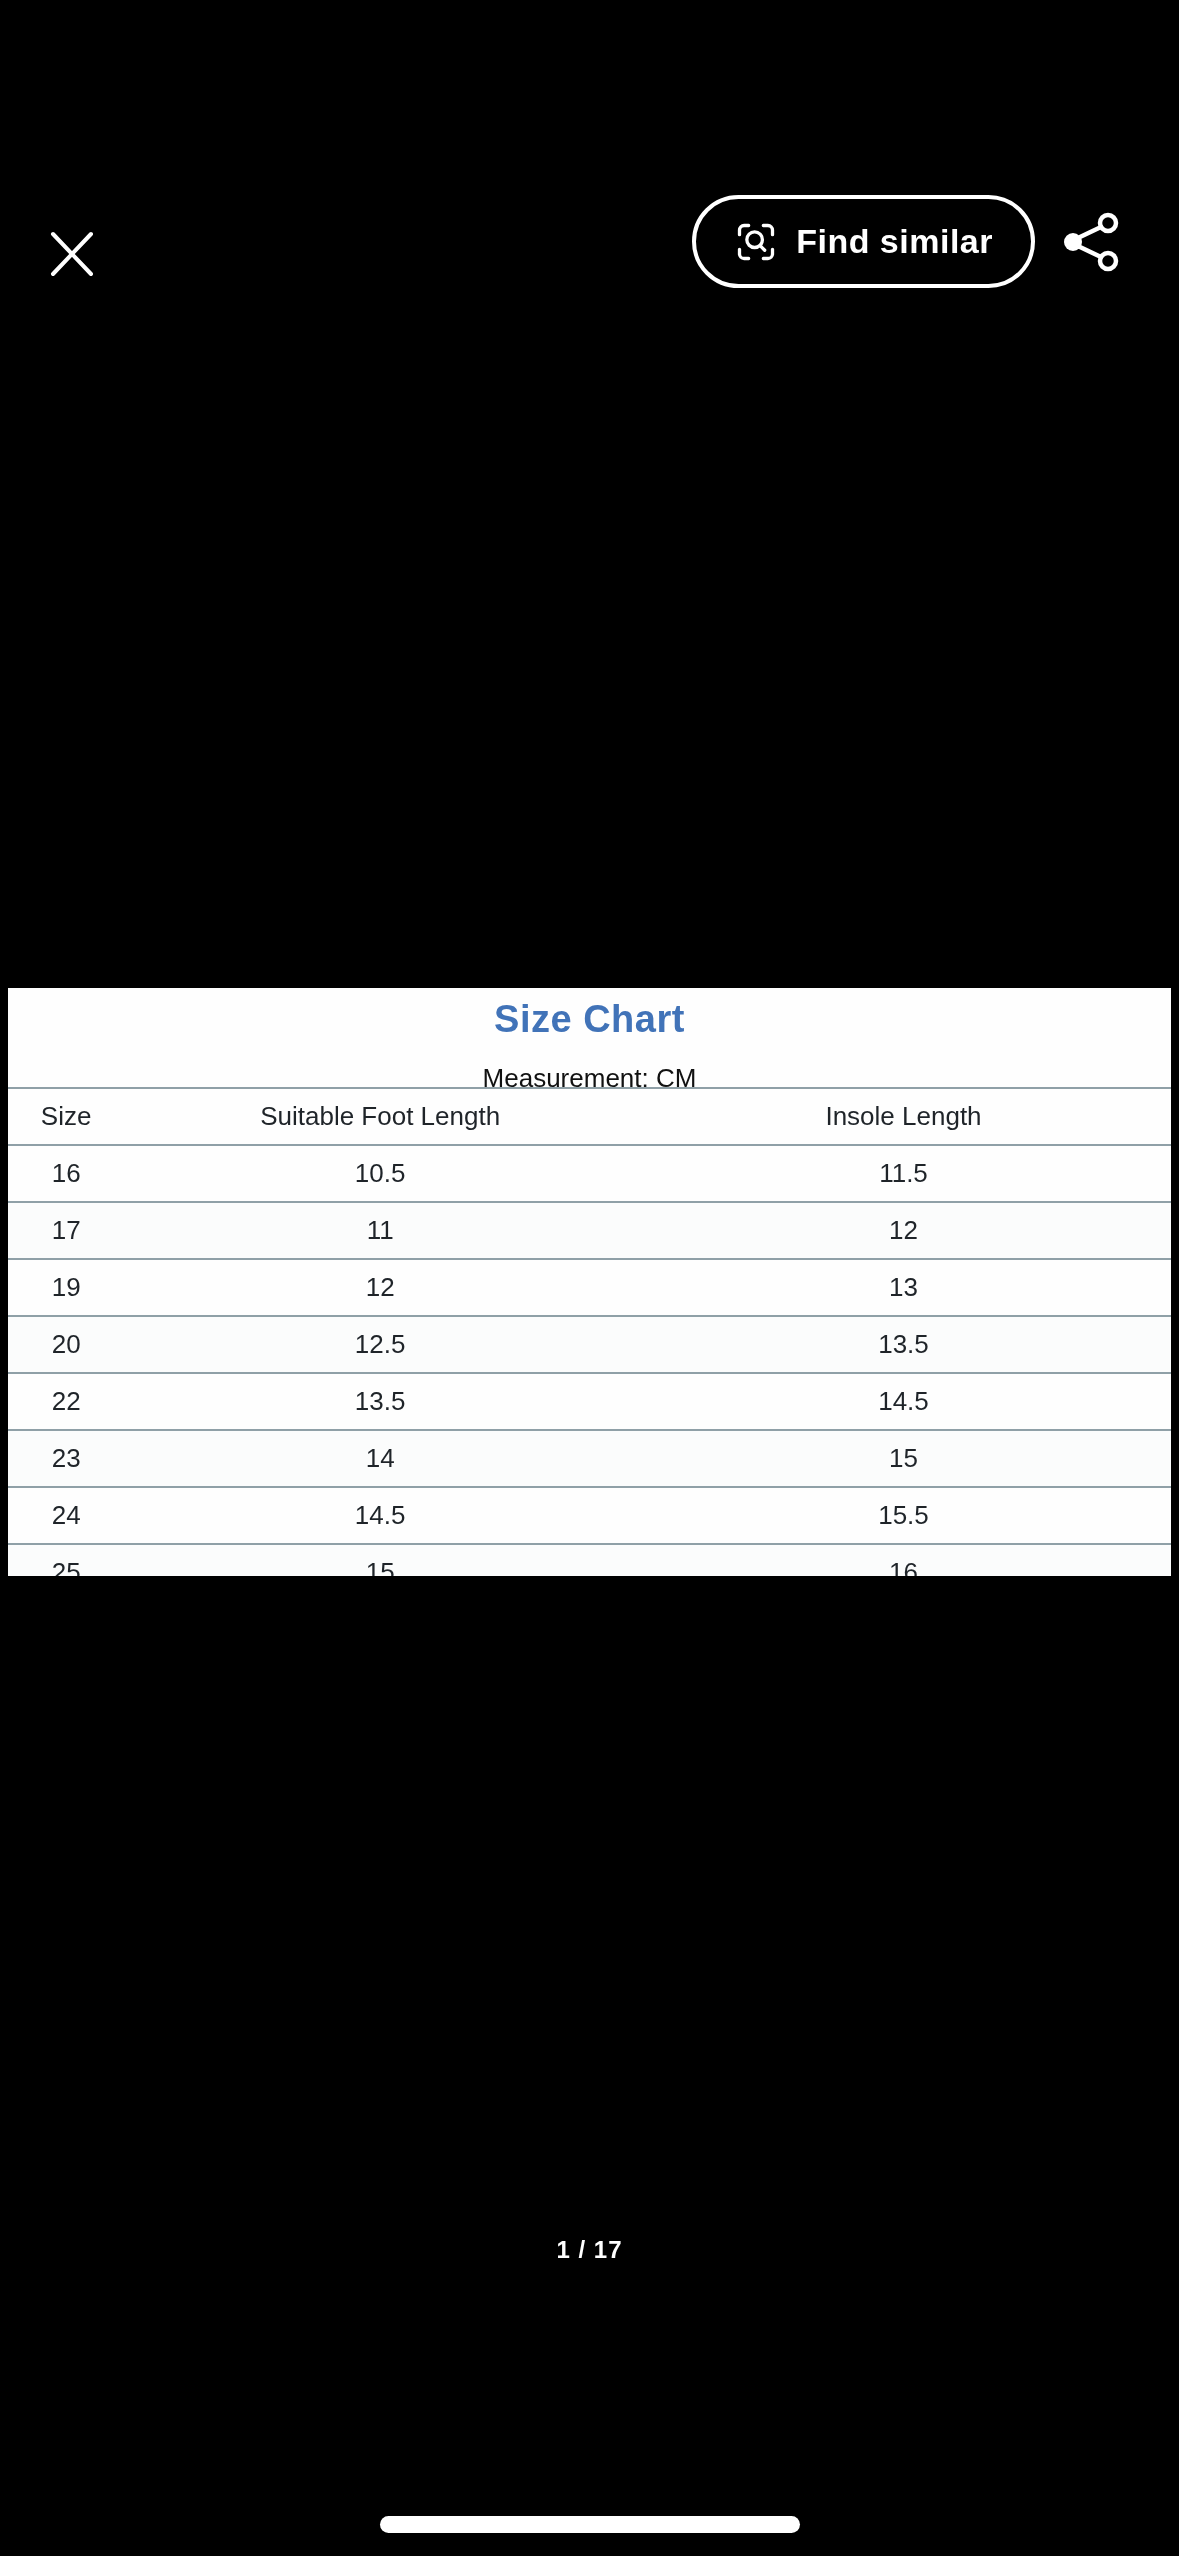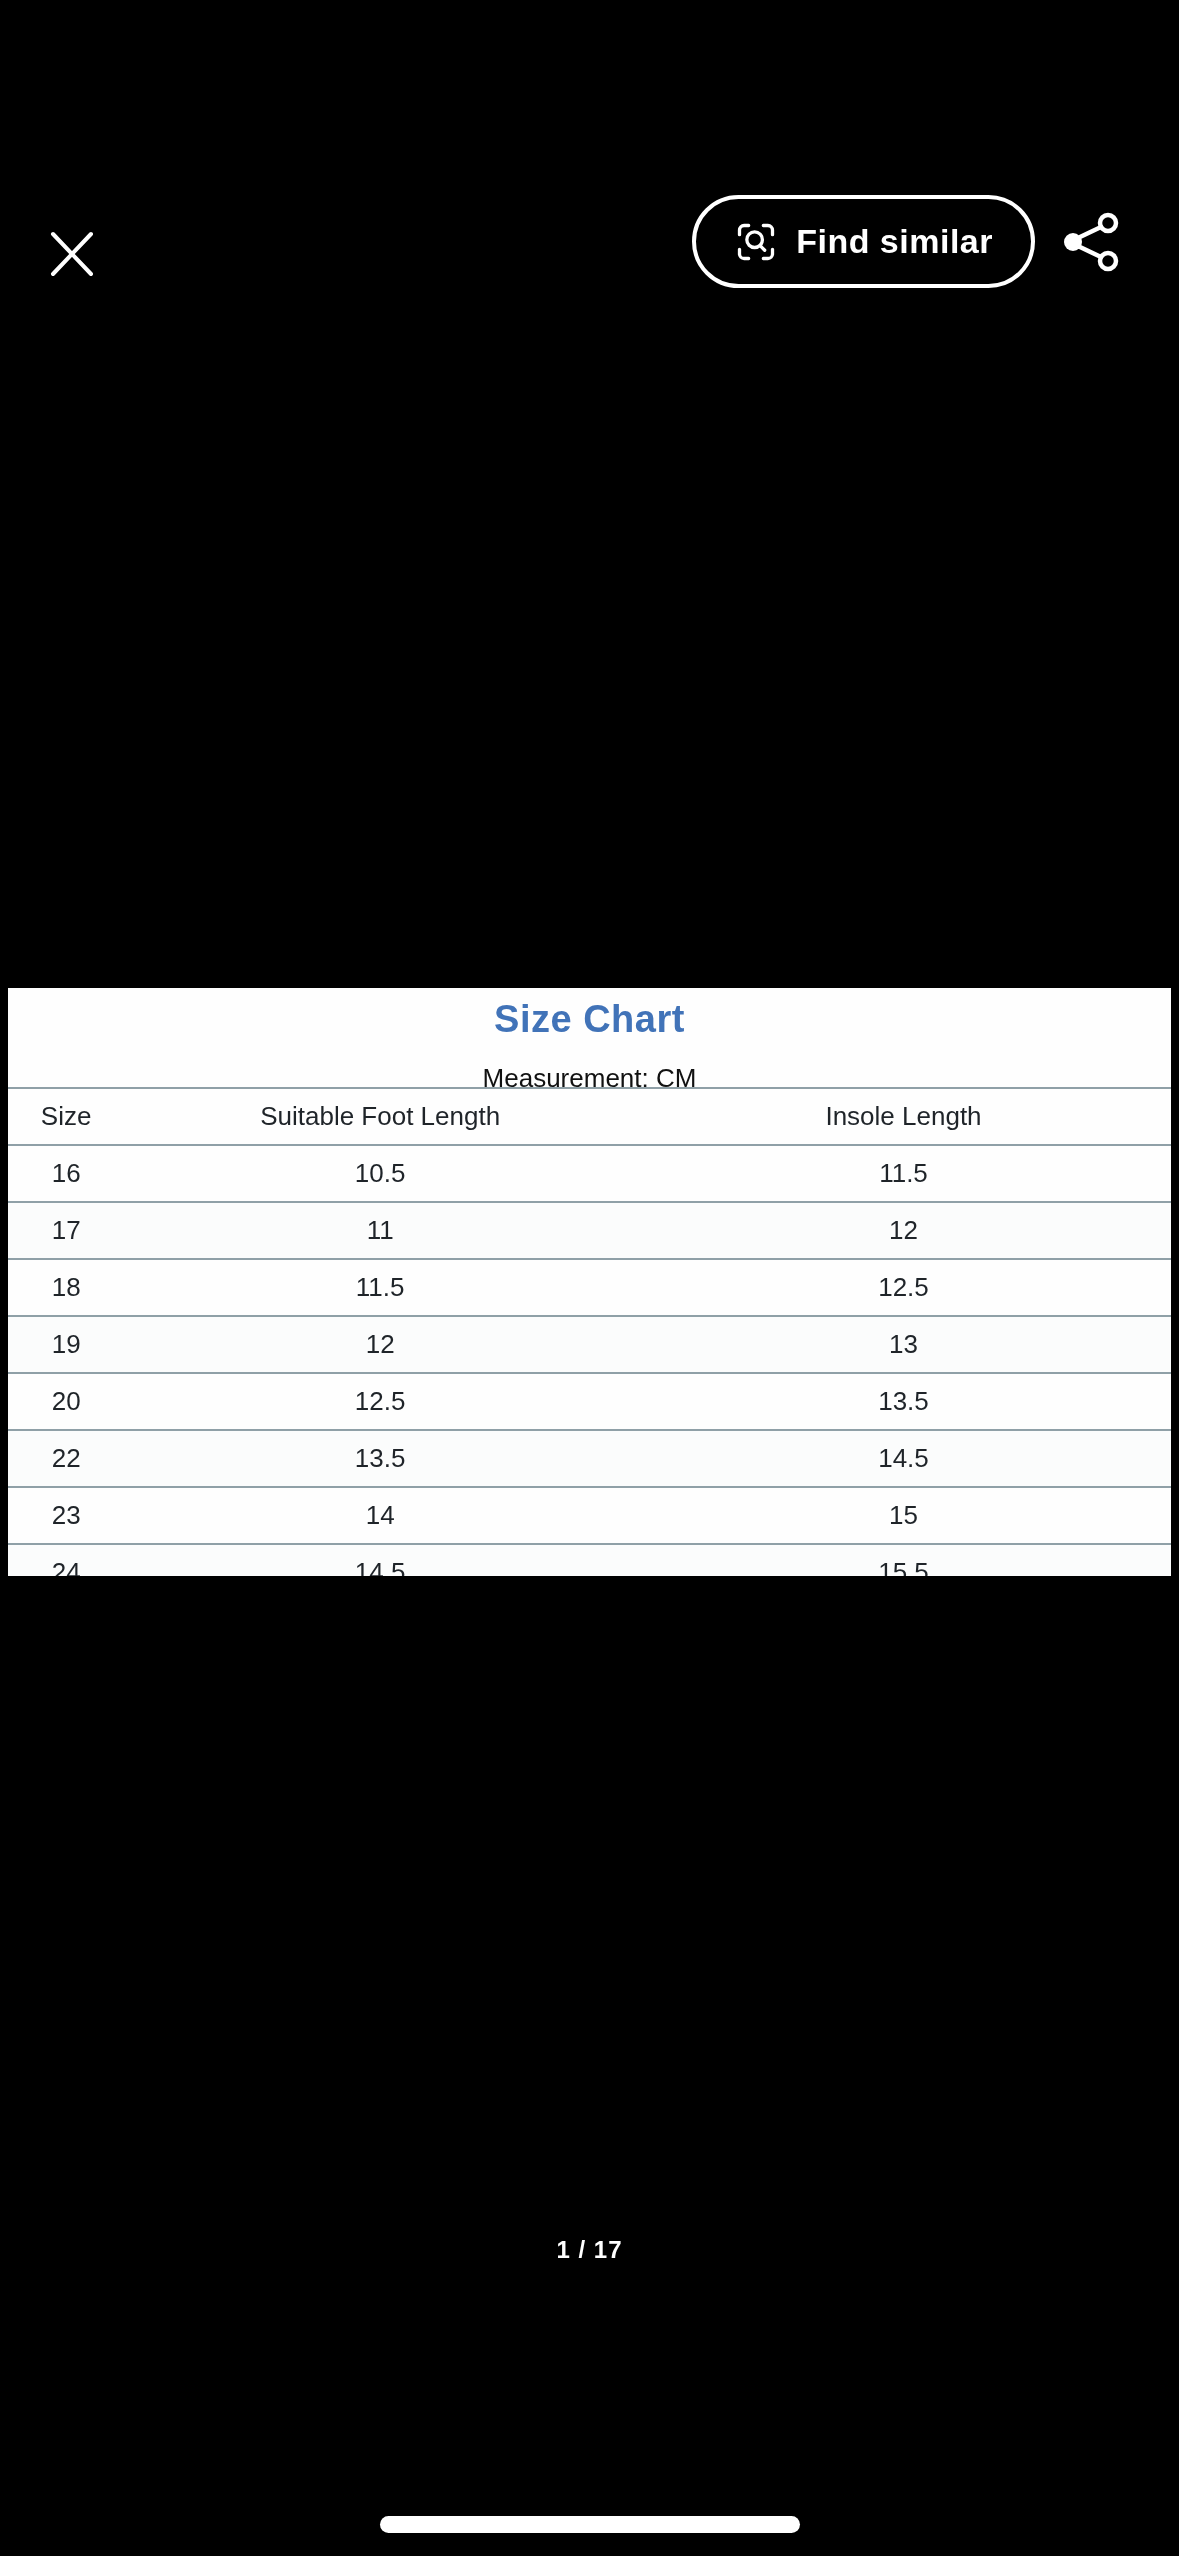--- a/index.html
+++ b/index.html
@@ -153,25 +153,20 @@
           <td>16</td>
           <td>10.5</td>
           <td>11.5</td>
         </tr>
         <tr>
           <td>17</td>
           <td>11</td>
           <td>12</td>
         </tr>
         <tr>
-          <td>18</td>
-          <td>11.5</td>
-          <td>12.5</td>
-        </tr>
-        <tr>
           <td>19</td>
           <td>12</td>
           <td>13</td>
         </tr>
         <tr>
           <td>20</td>
           <td>12.5</td>
           <td>13.5</td>
         </tr>
         <tr>

